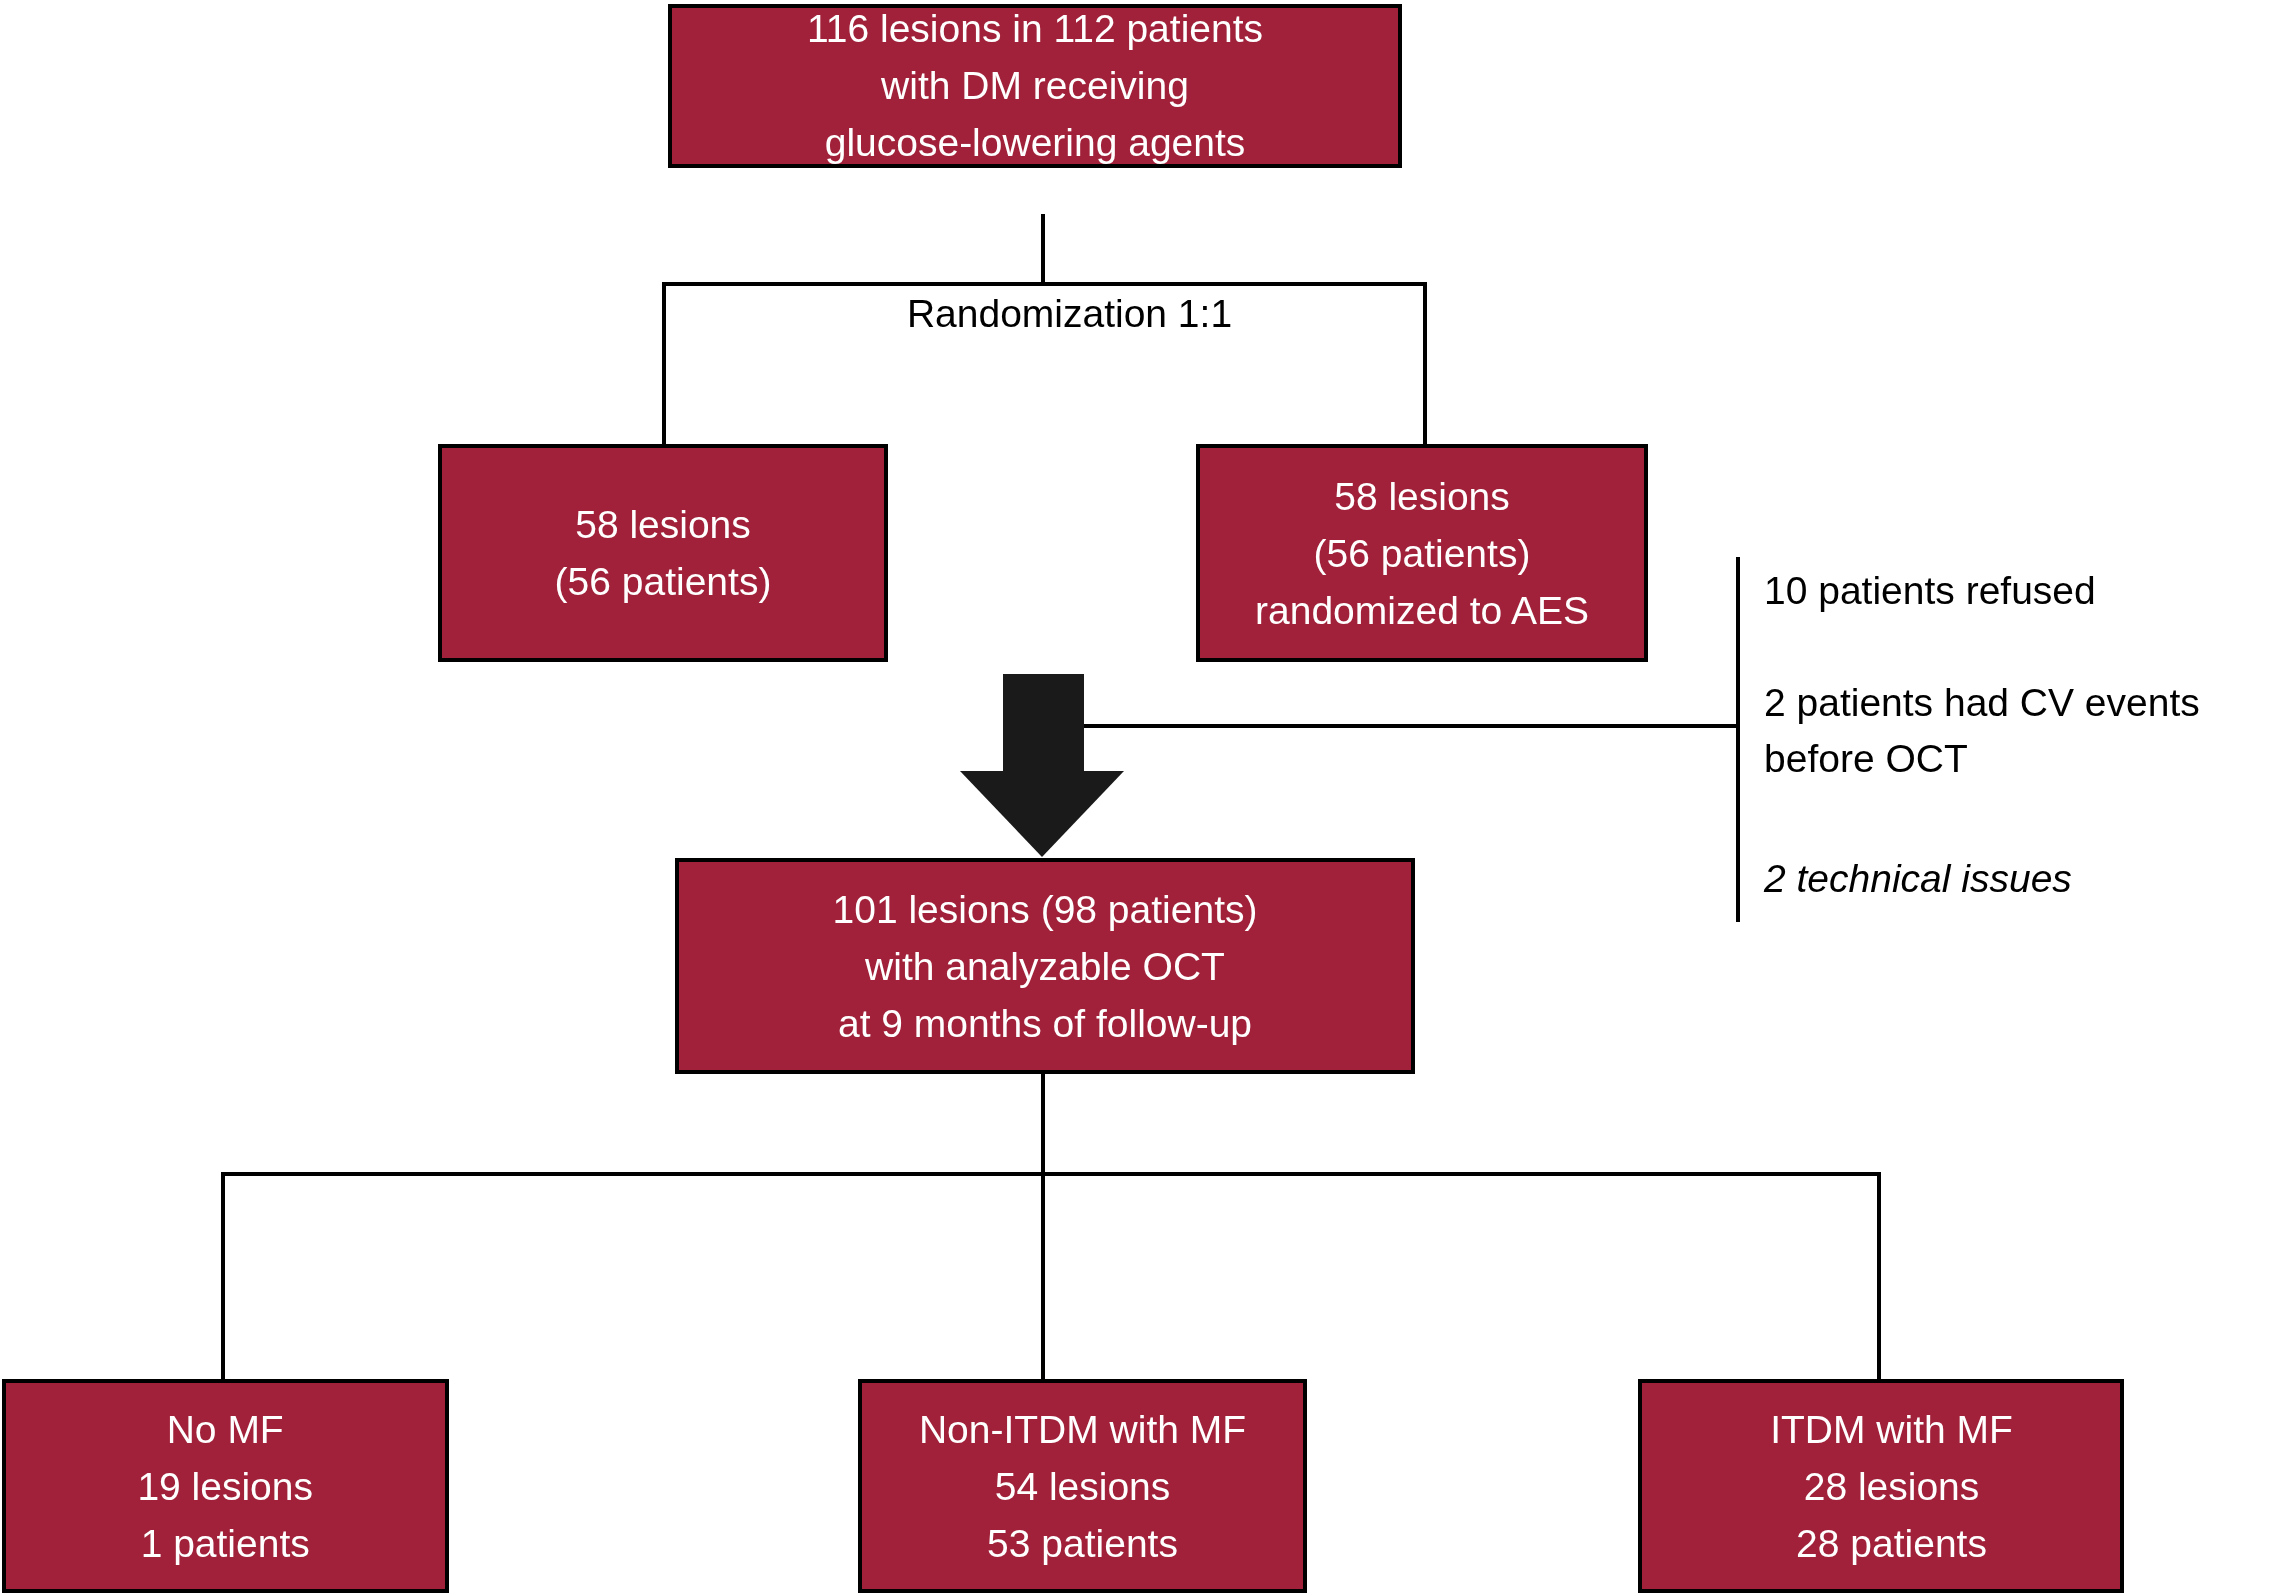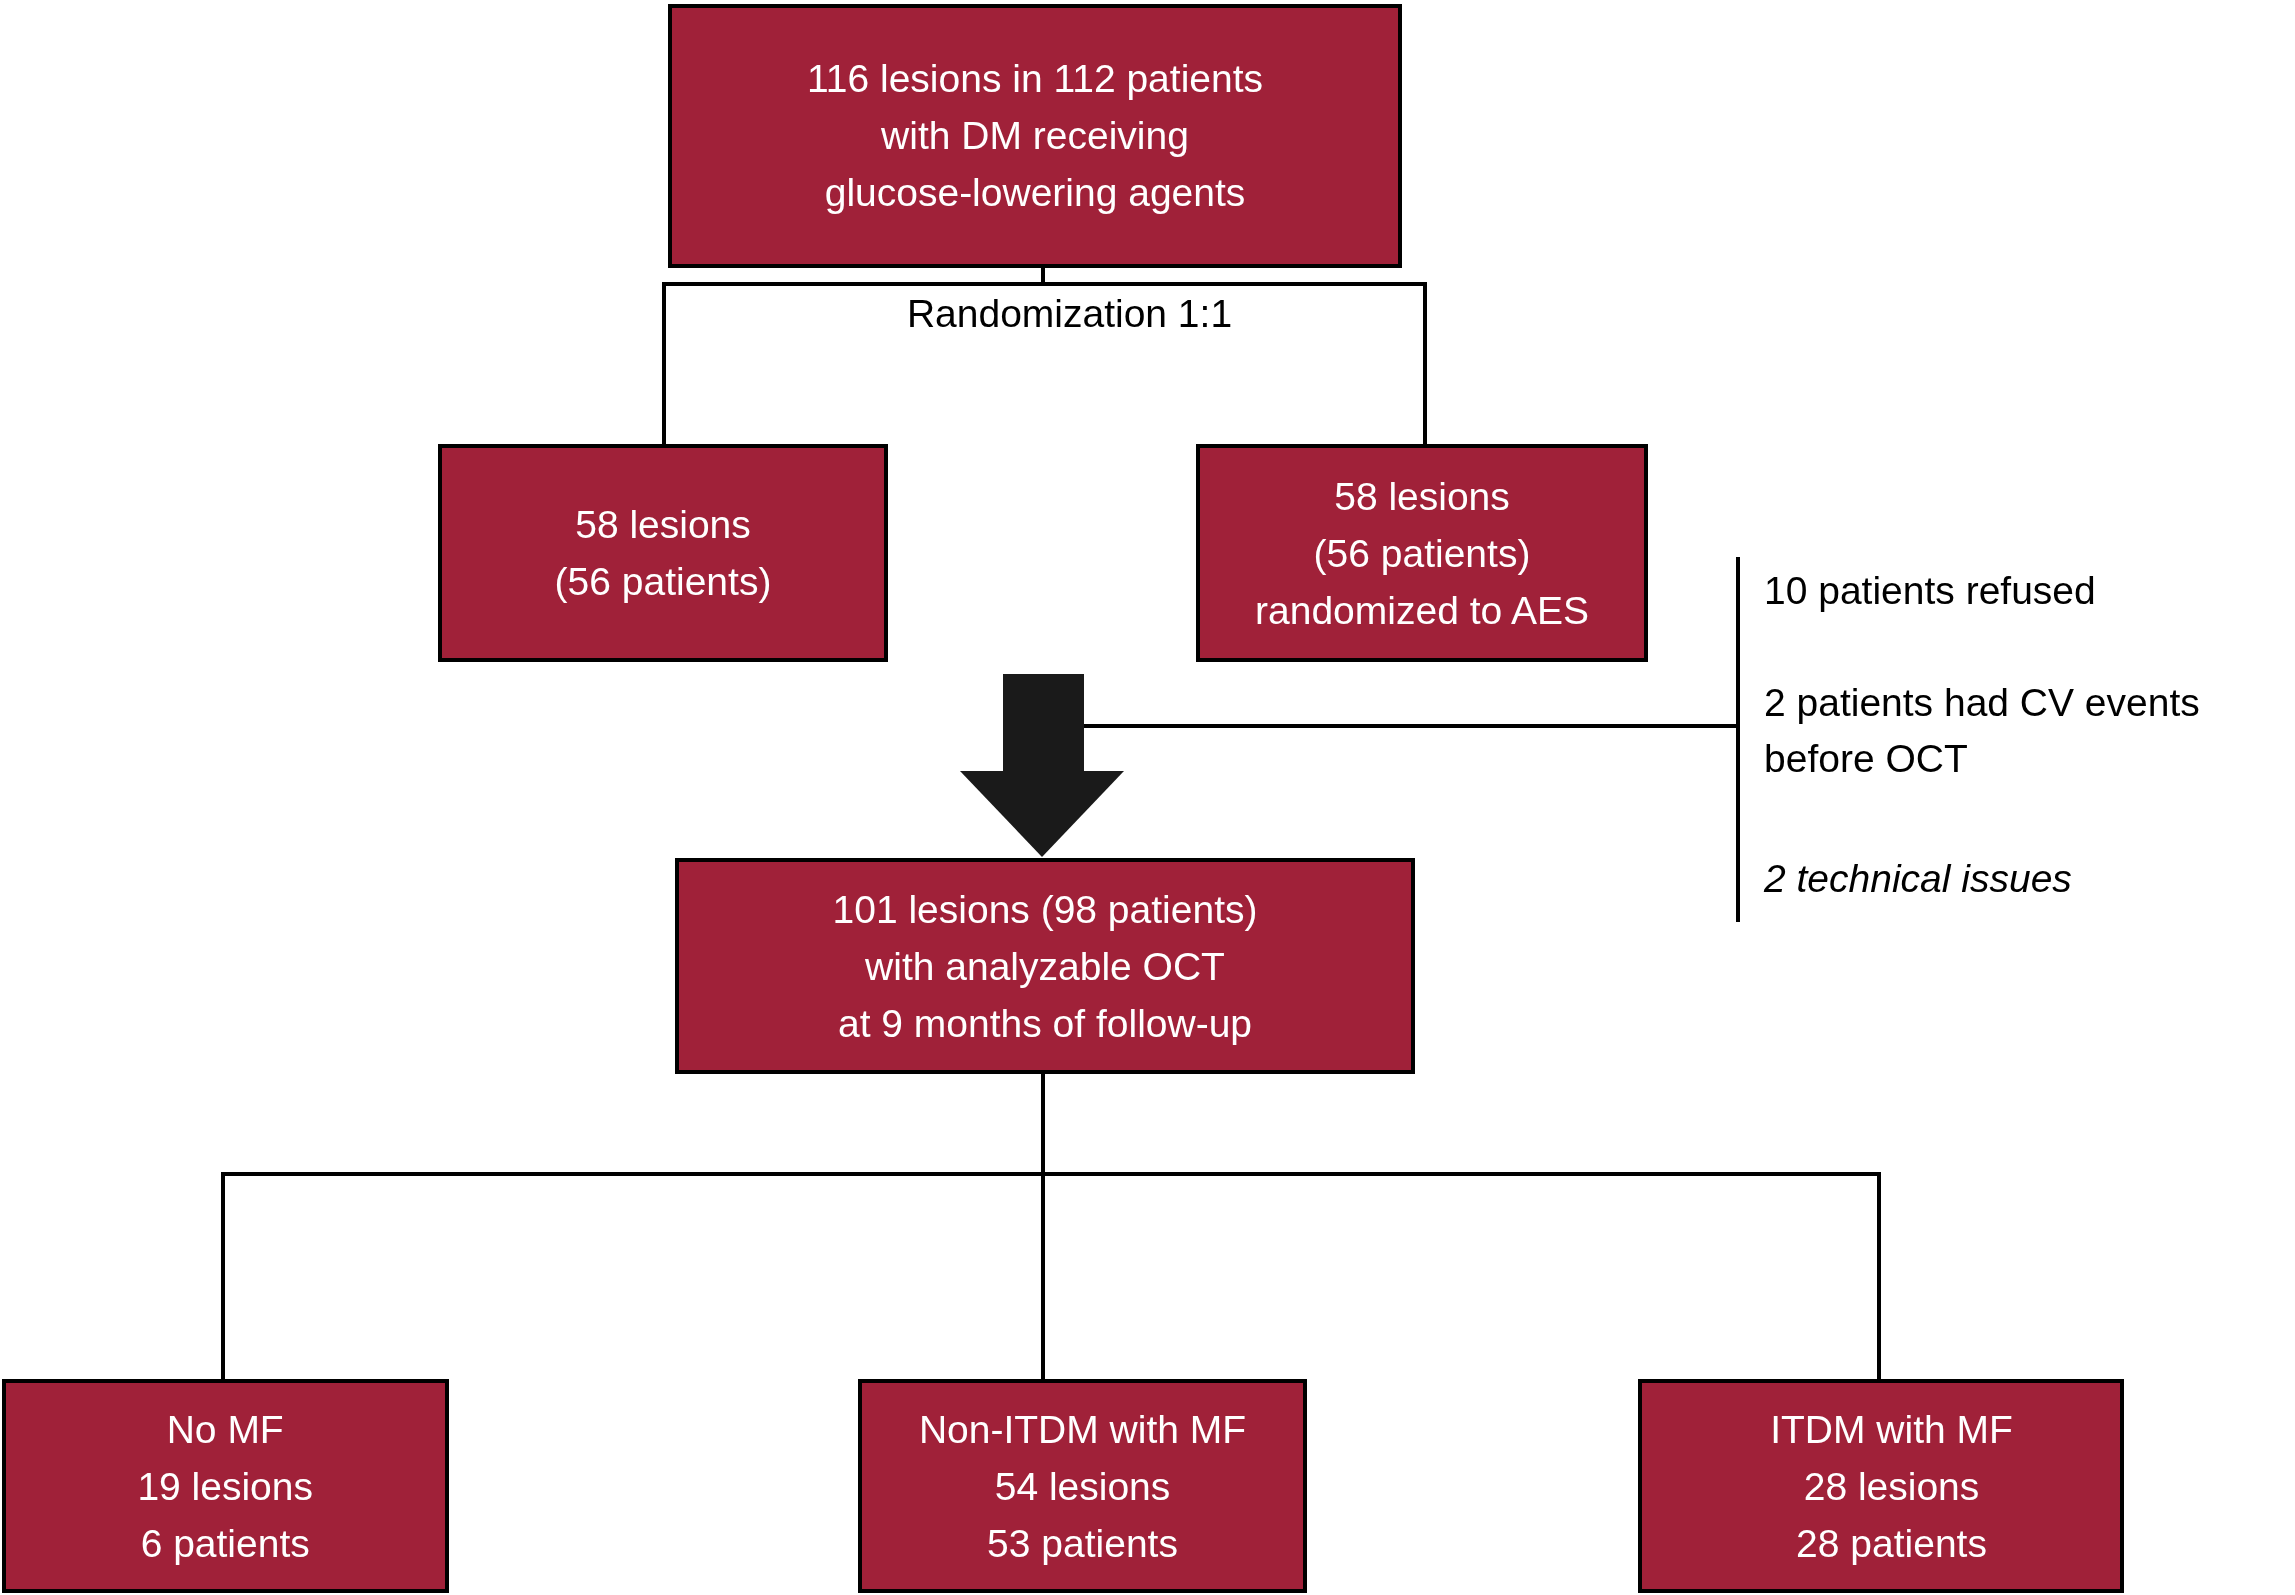--- a/index.html
+++ b/index.html
@@ -49,21 +49,21 @@
   }
   .arrow-head {
     position: absolute;
     left: 960px; top: 771px;
     width: 0; height: 0;
     border-left: 82px solid transparent;
     border-right: 82px solid transparent;
     border-top: 86px solid var(--arrow, #1a1a1a);
   }
   
-  .box-enrollment { left: 668px; top: 3.5px;    width: 734px; height: 264px; }
+  .box-enrollment { left: 668px; top: 3.5px;    width: 734px; height: 164px; }
   .box-ees        { left: 438px; top: 444px;  width: 450px; height: 218px; }
   .box-aes        { left: 1196px; top: 444px; width: 452px; height: 218px; }
   .box-analyzable { left: 675px; top: 858px;  width: 740px; height: 216px; }
   .box-no-mf      { left: 1.7px;    top: 1379px; width: 447px; height: 214px; }
   .box-non-itdm   { left: 819px;  top: 1379px; width: 449px; height: 214px; }
   .box-itdm       { left: 1638px; top: 1379px; width: 486px; height: 214px; padding-left: 21px; }
 </style>
 </head>
 <body>
 
@@ -117,21 +117,21 @@
 
   <div class="box box-analyzable" style="border-color: rgb(0, 0, 0);">
     <div>101 lesions (98 patients)</div>
     <div>with analyzable OCT</div>
     <div>at 9 months of follow-up</div>
   </div>
 
   <div class="box box-no-mf" style="border-color: rgb(0, 0, 0);">
     <div>No MF</div>
     <div>19 lesions</div>
-    <div>6 patients</div>
+    <div>1 patients</div>
   </div>
 
   <div class="box box-non-itdm" style="border-color: rgb(0, 0, 0); margin-left: 39px;">
     <div>Non-ITDM with MF</div>
     <div>54 lesions</div>
     <div>53 patients</div>
   </div>
 
   <div class="box box-itdm" style="border-color: rgb(0, 0, 0);">
     <div>ITDM with MF</div>

